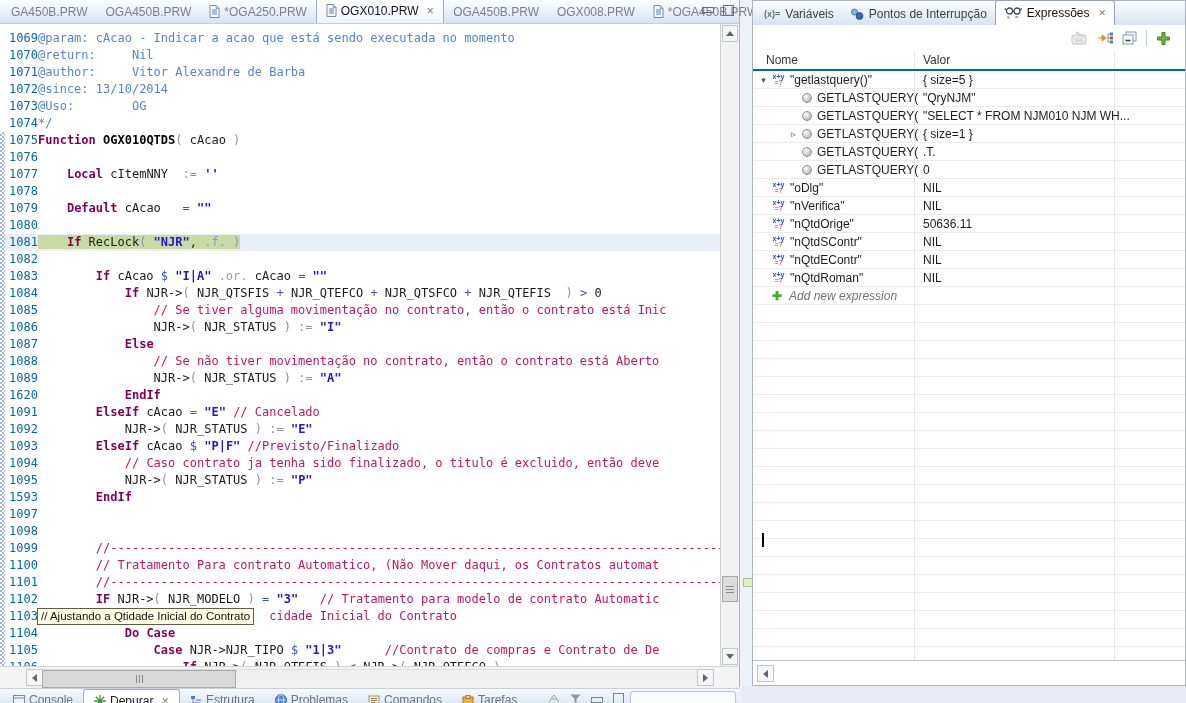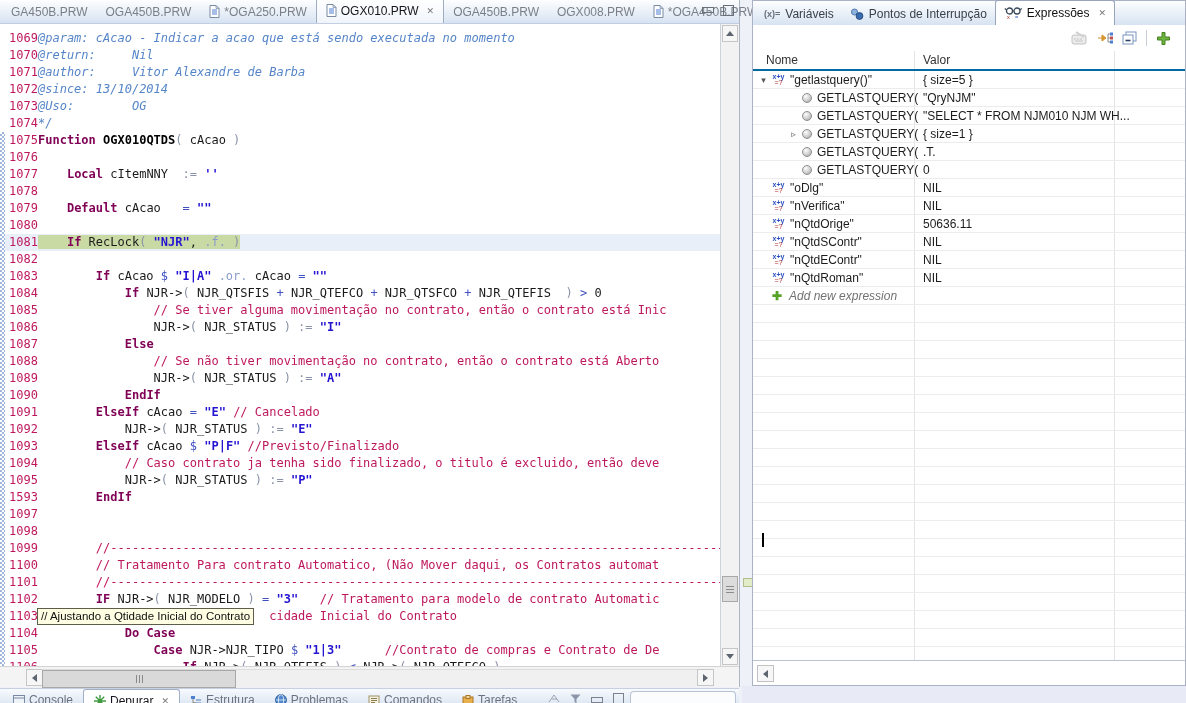--- a/index.html
+++ b/index.html
@@ -19,26 +19,26 @@
   .tclose{font-size:9px;color:#777;margin-left:4px;}
   #ewinbtns{position:absolute;right:5px;top:5px;display:flex;gap:9px;}
   .wb1{width:10px;height:4px;border:1px solid #6a7078;margin-top:2px;}
   .wb2{width:9px;height:9px;border:1px solid #6a7078;}
 
   
   #ecode{position:absolute;left:0;top:24px;right:19px;bottom:21px;overflow:hidden;background:#fff;}
   #elines{position:absolute;left:0;top:0;width:100%;padding-top:6px;}
   .cl{height:17px;white-space:pre;font:12px/17px "DejaVu Sans Mono",monospace;position:relative;}
   .cl.cur{background:#e9eff9;}
-  .num{display:inline-block;width:38px;padding-left:9px;box-sizing:border-box;color:#be185d;}
+  .num{display:inline-block;width:38px;padding-left:9px;box-sizing:border-box;color:#0369a1;}
   .ip{background:#c9daa4;}
   .tk-k{color:#7f0055;font-weight:bold;}
   .tk-s{color:#2414d2;font-weight:bold;}
   .tk-c{color:#be185d;}
-  .tk-b{color:#5585c8;font-style:italic;}
+  .tk-b{color:#5585c8;}
   .tk-o{color:#3f51c0;}
   .tk-p{color:#8a93a8;}
   .tk-l{color:#8a9ccc;}
   .tk-n{color:#1a1a1a;}
   .tk-f{color:#000;font-weight:bold;}
   #hatch{position:absolute;left:0;top:108px;bottom:0;width:5px;background-color:#fff;
     background-image:linear-gradient(45deg,#9fb6dc 25%,transparent 25%,transparent 75%,#9fb6dc 75%),
       linear-gradient(45deg,#9fb6dc 25%,transparent 25%,transparent 75%,#9fb6dc 75%);
     background-size:4px 4px;background-position:0 0,2px 2px;}
   #etooltip{position:absolute;left:37px;top:584px;height:15px;background:#fffee3;
@@ -188,21 +188,21 @@
           <div class="cl"><span class="num">1080</span><span></span></div>
           <div class="cl cur"><span class="num">1081</span><span><span class="ip"><span class="tk-n">    </span><span class="tk-k">If</span><span class="tk-n"> RecLock</span><span class="tk-p">( </span><span class="tk-s">"NJR"</span><span class="tk-n">,</span><span class="tk-l"> .f. </span><span class="tk-p">)</span></span></span></div>
           <div class="cl"><span class="num">1082</span><span></span></div>
           <div class="cl"><span class="num">1083</span><span><span class="tk-n">        </span><span class="tk-k">If</span><span class="tk-n"> cAcao </span><span class="tk-o">$</span><span class="tk-n"> </span><span class="tk-s">"I|A"</span><span class="tk-l"> .or.</span><span class="tk-n"> cAcao </span><span class="tk-o">=</span><span class="tk-n"> </span><span class="tk-s">""</span></span></div>
           <div class="cl"><span class="num">1084</span><span><span class="tk-n">            </span><span class="tk-k">If</span><span class="tk-n"> NJR-&gt;</span><span class="tk-p">( </span><span class="tk-n">NJR_QTSFIS </span><span class="tk-o">+</span><span class="tk-n"> NJR_QTEFCO </span><span class="tk-o">+</span><span class="tk-n"> NJR_QTSFCO </span><span class="tk-o">+</span><span class="tk-n"> NJR_QTEFIS  </span><span class="tk-p">) </span><span class="tk-o">&gt;</span><span class="tk-n"> 0</span></span></div>
           <div class="cl"><span class="num">1085</span><span><span class="tk-n">                </span><span class="tk-c">// Se tiver alguma movimentação no contrato, então o contrato está Inic</span></span></div>
           <div class="cl"><span class="num">1086</span><span><span class="tk-n">                NJR-&gt;</span><span class="tk-p">( </span><span class="tk-n">NJR_STATUS </span><span class="tk-p">) </span><span class="tk-p">:= </span><span class="tk-s">"I"</span></span></div>
           <div class="cl"><span class="num">1087</span><span><span class="tk-n">            </span><span class="tk-k">Else</span></span></div>
           <div class="cl"><span class="num">1088</span><span><span class="tk-n">                </span><span class="tk-c">// Se não tiver movimentação no contrato, então o contrato está Aberto</span></span></div>
           <div class="cl"><span class="num">1089</span><span><span class="tk-n">                NJR-&gt;</span><span class="tk-p">( </span><span class="tk-n">NJR_STATUS </span><span class="tk-p">) </span><span class="tk-p">:= </span><span class="tk-s">"A"</span></span></div>
-          <div class="cl"><span class="num">1090</span><span><span class="tk-n">            </span><span class="tk-k">EndIf</span></span></div>
+          <div class="cl"><span class="num">1620</span><span><span class="tk-n">            </span><span class="tk-k">EndIf</span></span></div>
           <div class="cl"><span class="num">1091</span><span><span class="tk-n">        </span><span class="tk-k">ElseIf</span><span class="tk-n"> cAcao </span><span class="tk-o">=</span><span class="tk-n"> </span><span class="tk-s">"E"</span><span class="tk-n"> </span><span class="tk-c">// Cancelado</span></span></div>
           <div class="cl"><span class="num">1092</span><span><span class="tk-n">            NJR-&gt;</span><span class="tk-p">( </span><span class="tk-n">NJR_STATUS </span><span class="tk-p">) </span><span class="tk-p">:= </span><span class="tk-s">"E"</span></span></div>
           <div class="cl"><span class="num">1093</span><span><span class="tk-n">        </span><span class="tk-k">ElseIf</span><span class="tk-n"> cAcao </span><span class="tk-o">$</span><span class="tk-n"> </span><span class="tk-s">"P|F"</span><span class="tk-n"> </span><span class="tk-c">//Previsto/Finalizado</span></span></div>
           <div class="cl"><span class="num">1094</span><span><span class="tk-n">            </span><span class="tk-c">// Caso contrato ja tenha sido finalizado, o titulo é excluido, então deve</span></span></div>
           <div class="cl"><span class="num">1095</span><span><span class="tk-n">            NJR-&gt;</span><span class="tk-p">( </span><span class="tk-n">NJR_STATUS </span><span class="tk-p">) </span><span class="tk-p">:= </span><span class="tk-s">"P"</span></span></div>
           <div class="cl"><span class="num">1593</span><span><span class="tk-n">        </span><span class="tk-k">EndIf</span></span></div>
           <div class="cl"><span class="num">1097</span><span></span></div>
           <div class="cl"><span class="num">1098</span><span></span></div>
           <div class="cl"><span class="num">1099</span><span><span class="tk-n">        </span><span class="tk-c">//------------------------------------------------------------------------------------------------</span></span></div>
           <div class="cl"><span class="num">1100</span><span><span class="tk-n">        </span><span class="tk-c">// Tratamento Para contrato Automatico, (Não Mover daqui, os Contratos automat</span></span></div>

